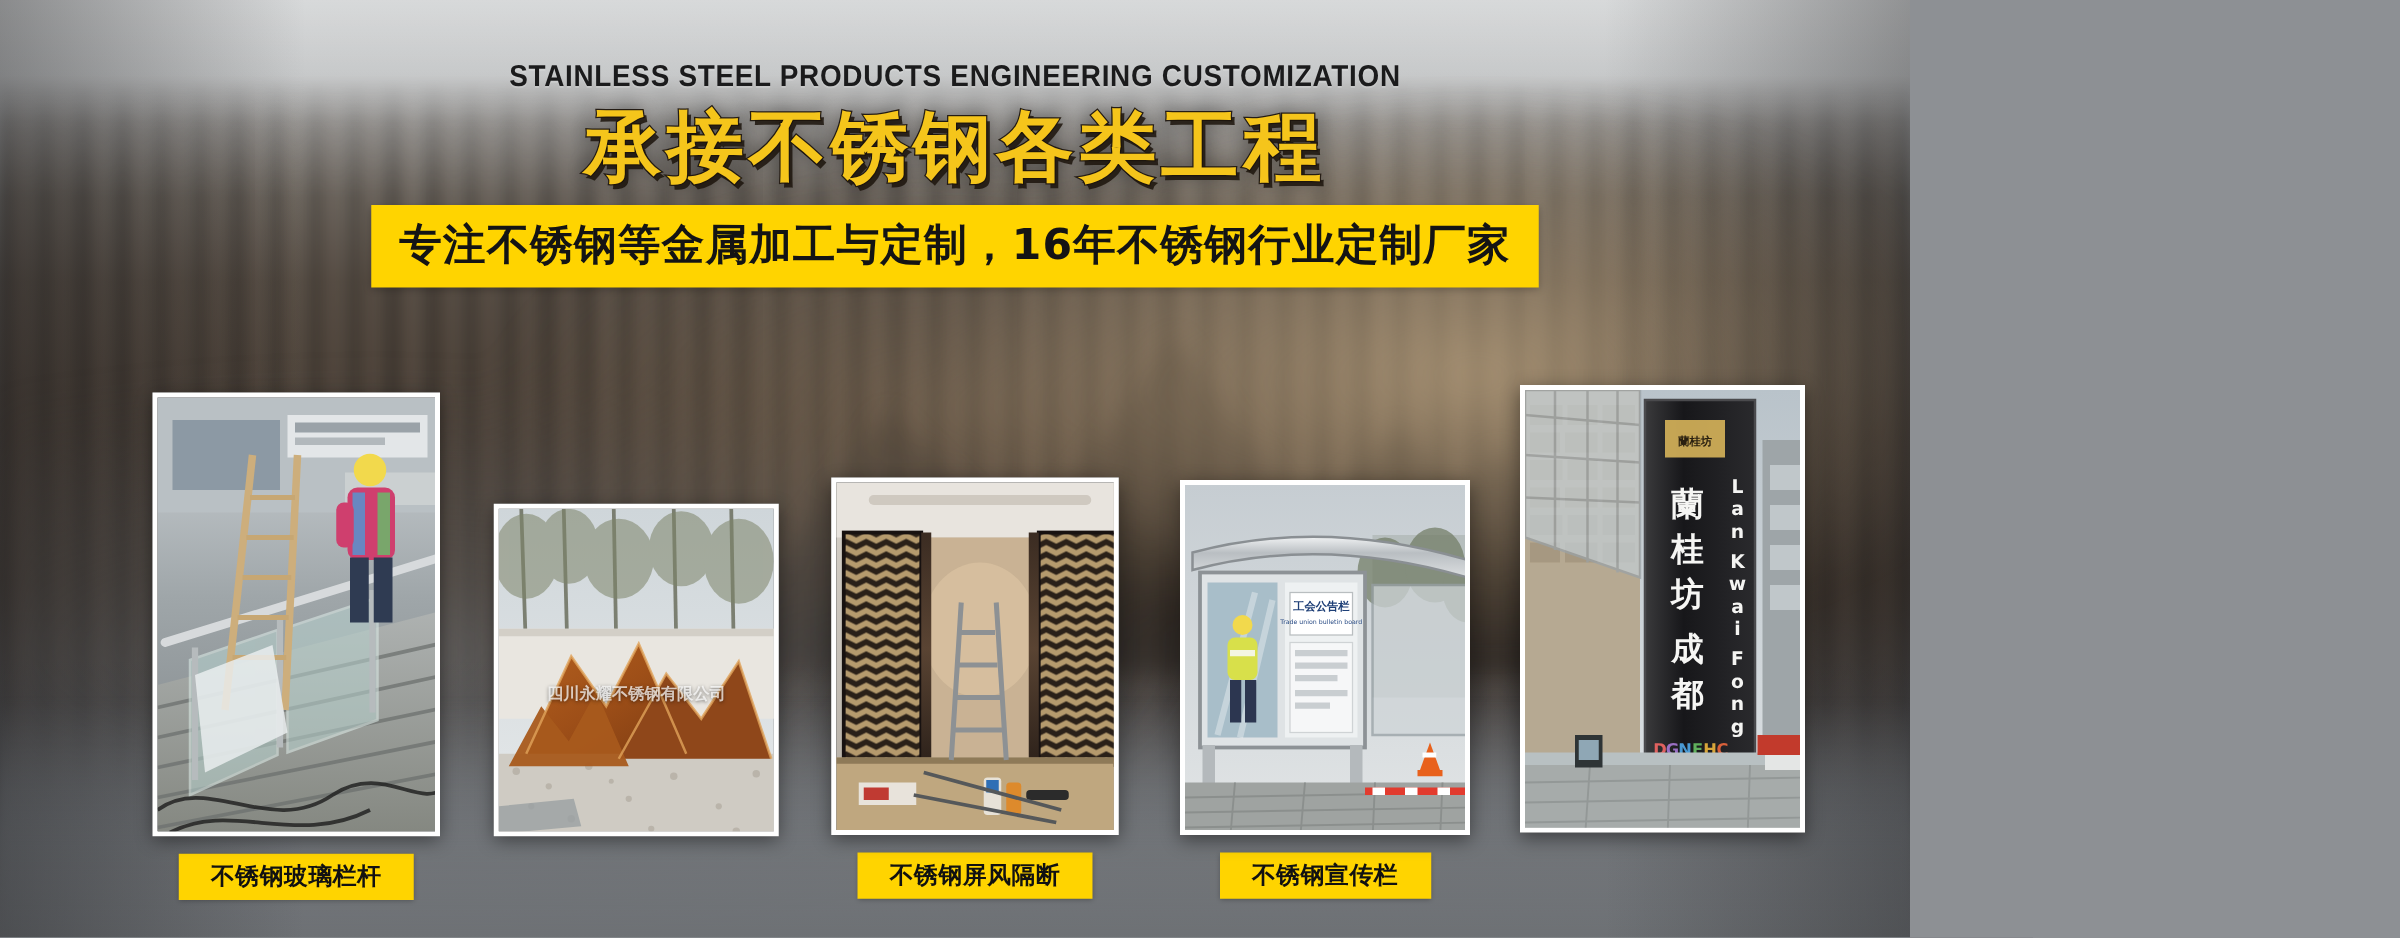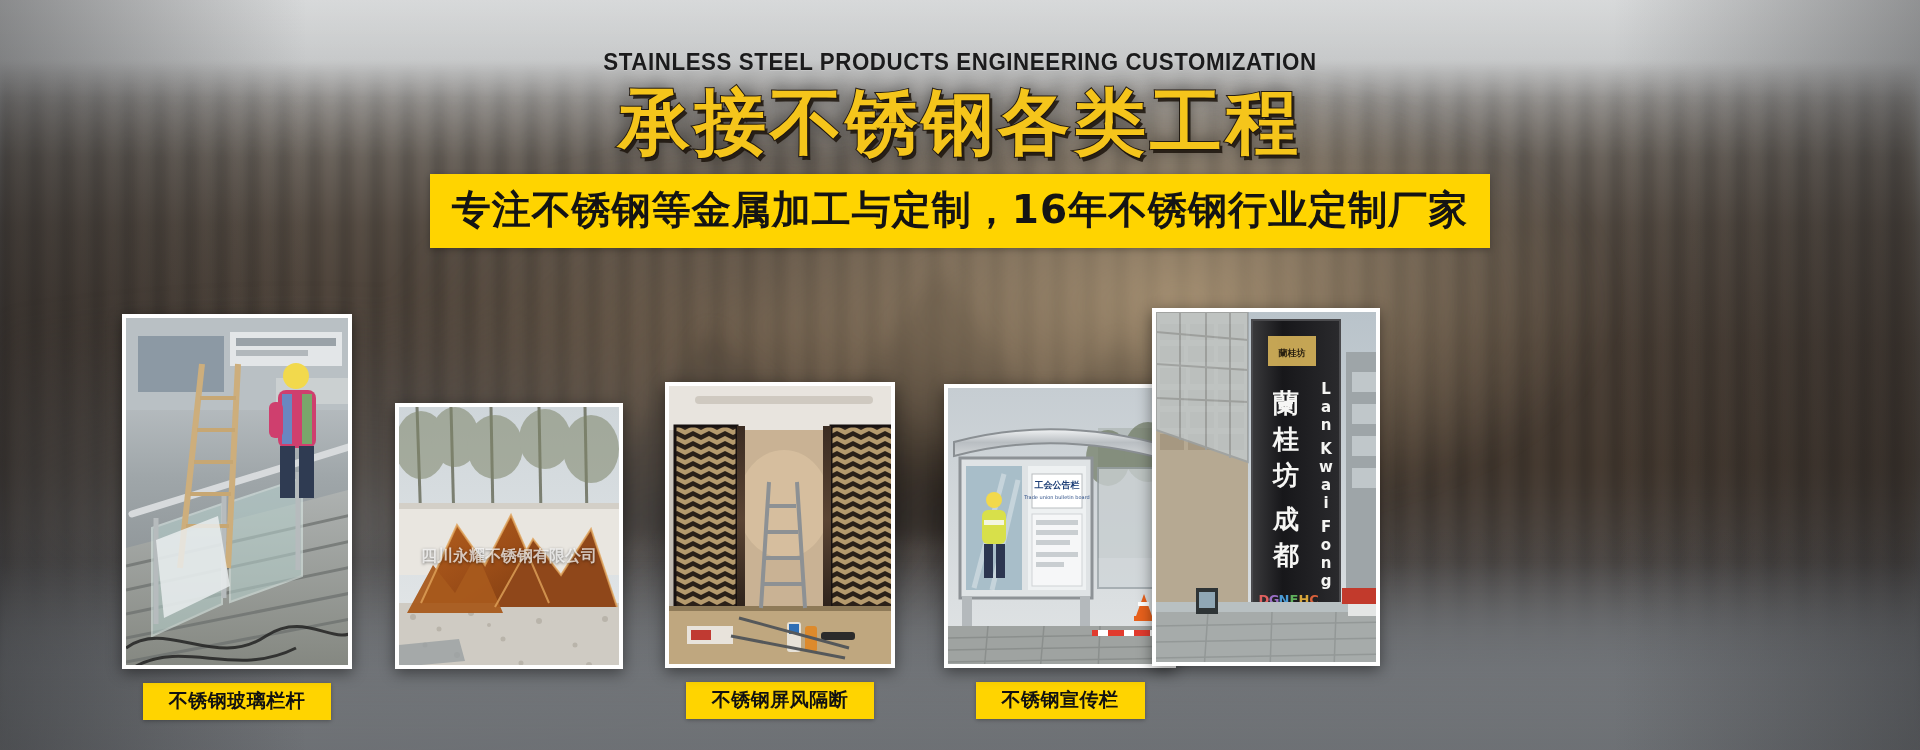--- a/index.html
+++ b/index.html
@@ -5,21 +5,21 @@
   * { margin:0; padding:0; box-sizing:border-box; }
   html,body { width:1920px; height:750px; overflow:hidden; }
   body {
     font-family: "Liberation Sans", "DejaVu Sans", sans-serif;
     background:#8d9094;
   }
 
   
   .banner {
     position:relative;
-    width:1920px; height:750px;
+    width:1528px; height:750px;
     overflow:hidden;
     background:#7e8186;
   }
 
   
   .bg-base{
     position:absolute; inset:0;
     background:
       linear-gradient(180deg,#cfd1d2 0%,#c4c6c7 7%,#b9bbbc 12%,#9a9a97 20%,#6f6a64 30%,#585049 46%,#4e463f 62%,#5a5a5c 76%,#73767a 86%,#83868a 94%,#8e9195 100%);
   }
@@ -70,36 +70,36 @@
     font-size:24px; font-weight:bold;
     letter-spacing:.6px;
     color:#1b1b1c;
     font-family:"Liberation Sans","DejaVu Sans",sans-serif;
     text-shadow:0 1px 0 rgba(255,255,255,.18);
     transform:scaleX(.93);
   }
 
   .headline{
     margin-top:8px;
-    font-size:72px; line-height:1.06; font-weight:bold;
+    font-size:62px; line-height:1.06; font-weight:bold;
     letter-spacing:4px;
     color:#F5C51B;
     font-family:"DejaVu Sans","Liberation Sans",sans-serif;
     -webkit-text-stroke:2px #2a2118;
     paint-order: stroke fill;
     text-shadow:
       3px 4px 0 rgba(28,20,12,.85),
       0 0 14px rgba(0,0,0,.45);
   }
 
   .subwrap{ margin-top:14px; display:flex; justify-content:center; }
   .subtitle{
     background:#FFD400;
     color:#141414;
-    font-size:39px; font-weight:bold;
+    font-size:34px; font-weight:bold;
     letter-spacing:1px;
     padding:9px 22px 11px;
     font-family:"DejaVu Sans","Liberation Sans",sans-serif;
     white-space:nowrap;
     box-shadow:0 2px 6px rgba(0,0,0,.25);
   }
 
   
   .cards{
     position:absolute; left:0; right:0; bottom:0; height:420px;
@@ -124,21 +124,21 @@
     letter-spacing:.5px;
     padding:5px 26px 6px;
     font-family:"DejaVu Sans","Liberation Sans",sans-serif;
     white-space:nowrap;
     box-shadow:0 1px 4px rgba(0,0,0,.3);
   }
   .watermark{
     position:absolute; left:0; right:0; top:54%;
     text-align:center;
     color:rgba(255,255,255,.72);
-    font-size:16px; font-weight:bold;
+    font-size:13px; font-weight:bold;
     font-family:"DejaVu Sans","Liberation Sans",sans-serif;
     text-shadow:0 1px 3px rgba(0,0,0,.5);
     pointer-events:none;
   }
 </style>
 </head>
 <body>
 
 <div class="banner">
 
@@ -449,21 +449,21 @@
             <rect x="144" y="242" width="88" height="6" fill="#e23b2e"></rect>
             <rect x="150" y="242" width="10" height="6" fill="#ffffff"></rect>
             <rect x="176" y="242" width="10" height="6" fill="#ffffff"></rect>
             <rect x="202" y="242" width="10" height="6" fill="#ffffff"></rect>
           </g>
         </svg>
       </div>
       <div class="cap">不锈钢宣传栏</div>
     </div>
 
-    <div class="card" style="left:1152px; top:-22px;">
+    <div class="card" style="left:1216px; top:-22px;">
       <div class="frame" style="width:228px;height:358px;">
         <svg class="photo" width="228" height="358" viewBox="0 0 228 358" preserveAspectRatio="none">
           <defs>
             <linearGradient id="g5sky" x1="0" y1="0" x2="0" y2="1">
               <stop offset="0" stop-color="#b9c3ca"></stop>
                 <stop offset="1" stop-color="#dfe3e5"></stop>
             </linearGradient>
             <linearGradient id="g5p" x1="0" y1="0" x2="1" y2="0">
               <stop offset="0" stop-color="#3a3a3c"></stop>
                 <stop offset=".35" stop-color="#17171a"></stop>

